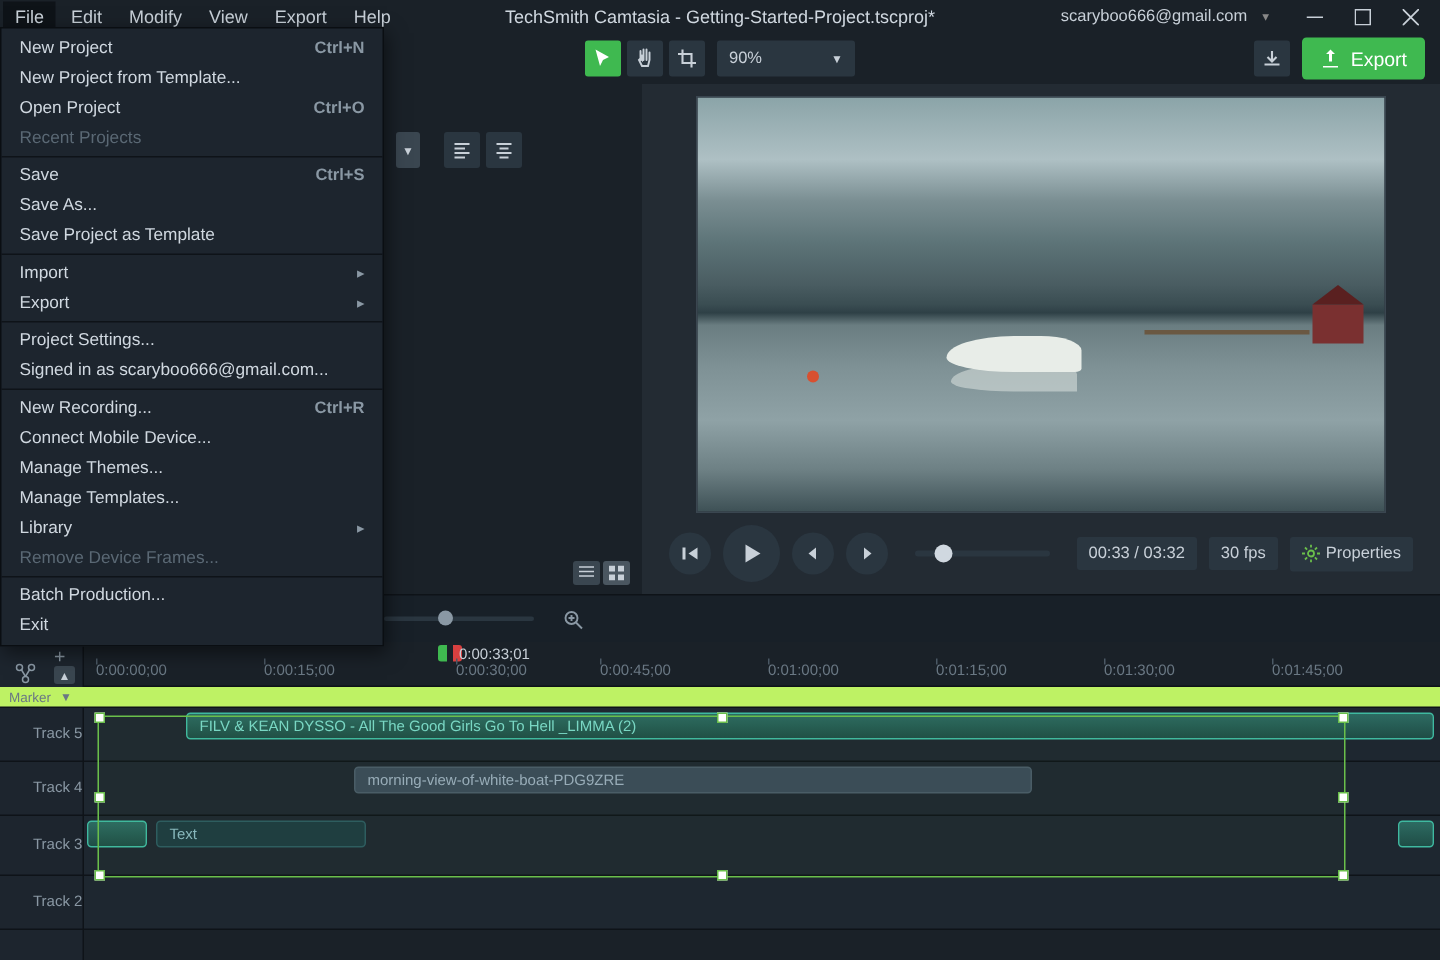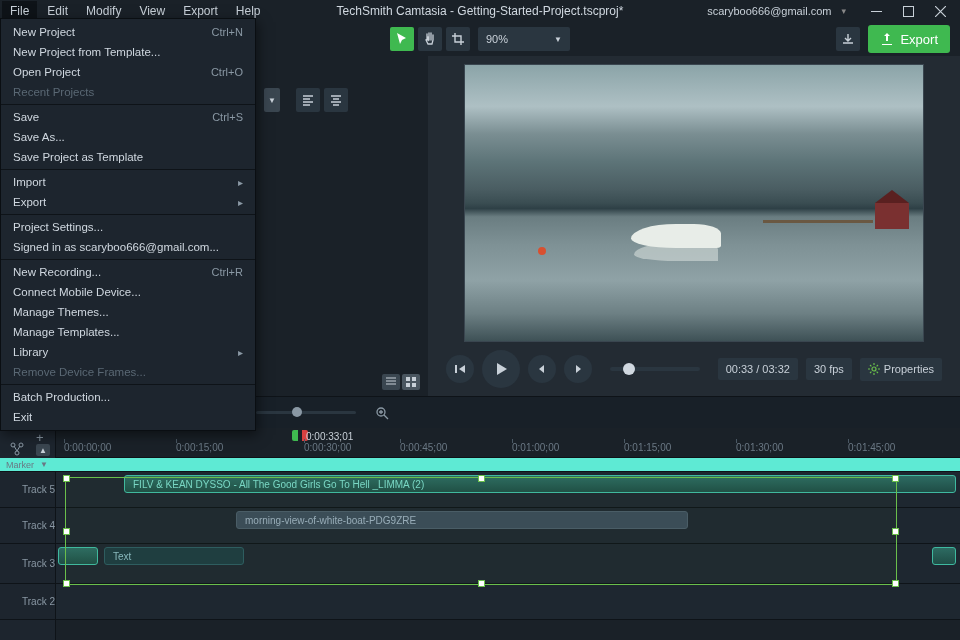--- a/index.html
+++ b/index.html
@@ -68,38 +68,38 @@
 .playhead .ph-r { position: absolute; right: 0; width: 6px; height: 11px; background: #d84040; border-radius: 0 2px 2px 0; }
 .tl-ticks { position: absolute; top: 14px; left: 0; right: 0; height: 16px; display: flex; font-size: 10px; color: #6a7884; }
 .tick { position: absolute; }
 .tick::before { content: ''; position: absolute; top: -3px; left: 0; width: 1px; height: 4px; background: #4a5864; }
 
 .tl-body { position: absolute; left: 56px; right: 0; top: 30px; bottom: 0; overflow: hidden; }
 .track-label-col { position: absolute; left: 0; top: 30px; bottom: 0; width: 56px; }
 .track-label { height: 32px; display: flex; align-items: center; padding-left: 22px; font-size: 10px; color: #8a98a4; border-bottom: 1px solid #0e1318; position: relative; }
 .track-row { height: 32px; border-bottom: 1px solid #0e1318; position: relative; background: #1e2730; }
 
-.marker-row { height: 14px; background: #5eead4; margin-left: 0; display: flex; align-items: center; padding-left: 6px; font-size: 9px; color: #6a7884; border-bottom: 1px solid #0e1318; }
+.marker-row { height: 14px; background: #bef264; margin-left: 0; display: flex; align-items: center; padding-left: 6px; font-size: 9px; color: #6a7884; border-bottom: 1px solid #0e1318; }
 .marker-chev { margin-left: auto; margin-right: 8px; font-size: 8px; }
 
 .clip { position: absolute; top: 3px; height: 18px; border-radius: 3px; display: flex; align-items: center; padding: 0 8px; font-size: 10px; overflow: hidden; }
 .clip.audio { background: linear-gradient(180deg, #2d6b62 0%, #1f4d46 100%); border: 1px solid #3fb9a0; color: #7ad8c8; }
 .clip.video { background: #3a4a58; border: 1px solid #4a5a68; color: #9aacbc; }
 .clip.text { background: #1d3a40; border: 1px solid #2d5a60; color: #8ab8c0; }
 .clip.audio-sm { background: linear-gradient(180deg, #2d6b62, #1f4d46); border: 1px solid #3fb9a0; }
 .selection-box { position: absolute; left: 65px; top: 49px; width: 832px; height: 108px; border: 1px solid #6abf4b; pointer-events: none; z-index: 5; background: rgba(106,191,75,0.03); }
 .sel-handle { position: absolute; width: 7px; height: 7px; background: #fff; border: 1px solid #6abf4b; }
 
 
 .file-menu { position: absolute; left: 0; top: 18px; width: 256px; background: #1d252e; border: 1px solid #0a0e12; box-shadow: 2px 4px 12px rgba(0,0,0,0.5); z-index: 100; padding: 3px 0; }
 .fm-item { height: 20px; display: flex; align-items: center; justify-content: space-between; padding: 0 12px; font-size: 11.5px; color: #d0d8e0; cursor: pointer; }
 .fm-item.disabled { color: #5a6874; }
 .fm-sub::after { content: '▸'; font-size: 10px; color: #8a98a4; }
 .fm-sep { height: 1px; background: #0e1318; margin: 2px 0; }
-.fm-shortcut { color: #8a98a4; font-size: 11px; }
+.fm-shortcut { color: #8a98a4; font-size: 11px; font-weight: bold; }
 
 .tl-left .plus-btn { position: absolute; left: 36px; top: 2px; font-size: 13px; color: #8a98a4; }
 .tl-left .branch-icon { position: absolute; left: 10px; top: 14px; }
 .tl-left .chev-up { position: absolute; left: 36px; top: 16px; width: 14px; height: 12px; background: #3a4650; display: flex; align-items: center; justify-content: center; font-size: 8px; border-radius: 2px; }
 </style>
 </head>
 <body>
 
 <div class="titlebar">
   <div class="menubar" id="menubar">

